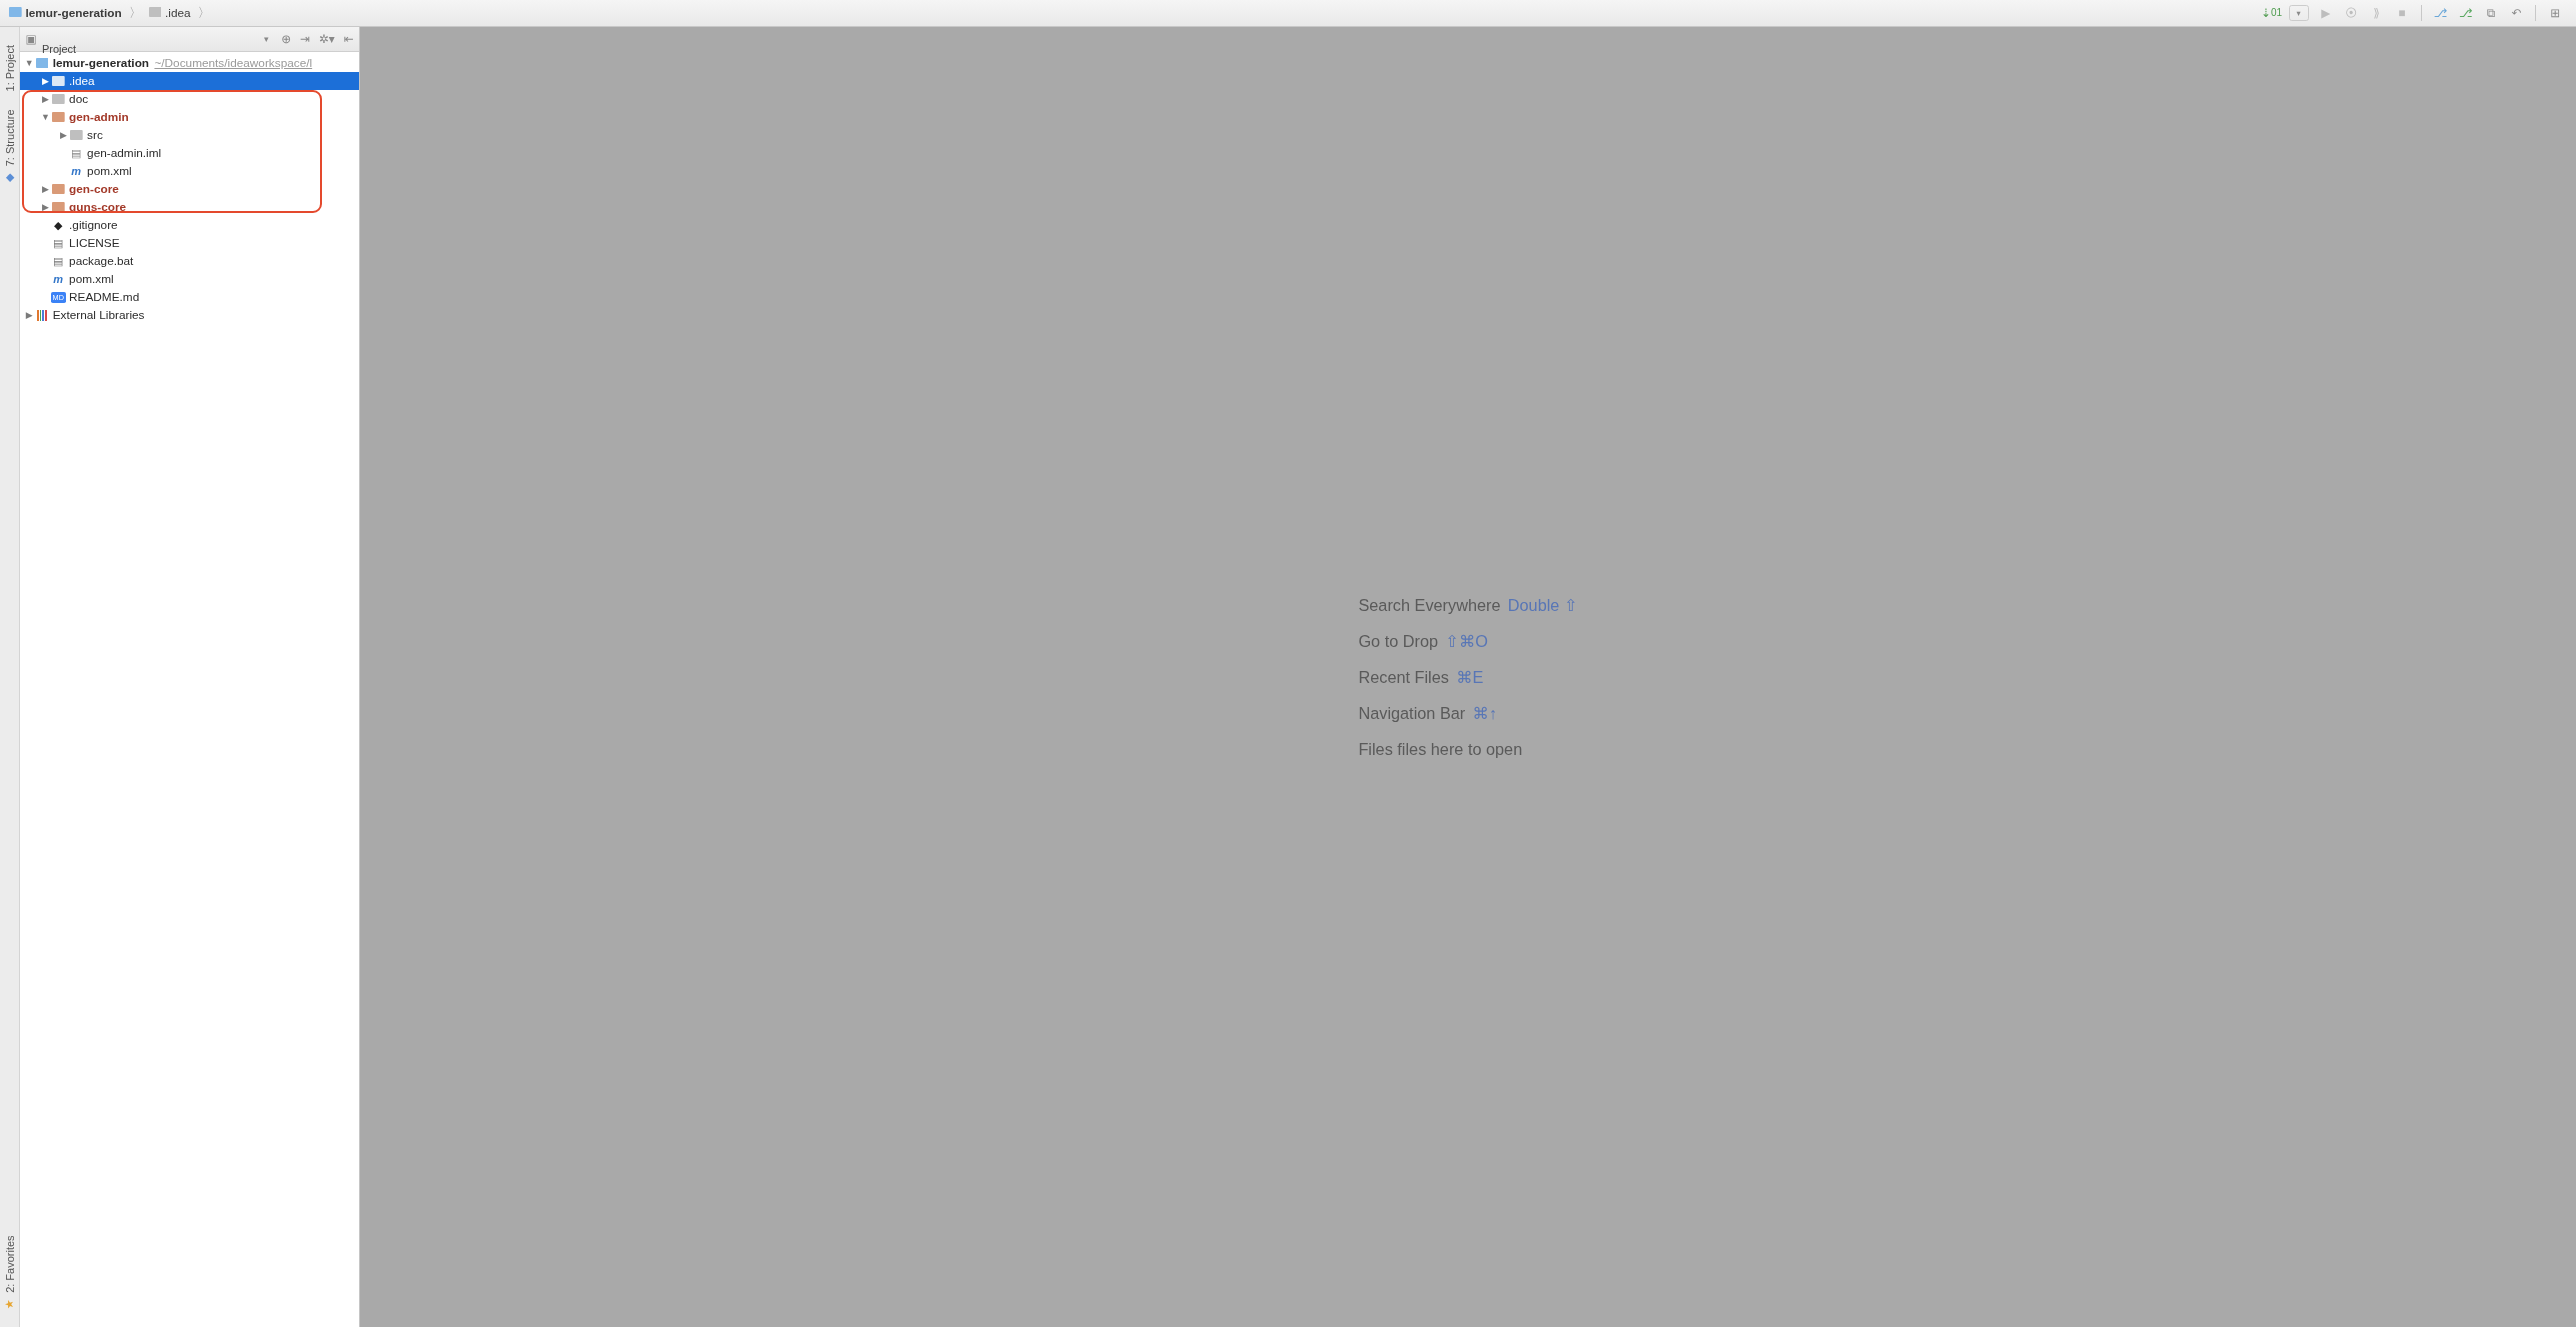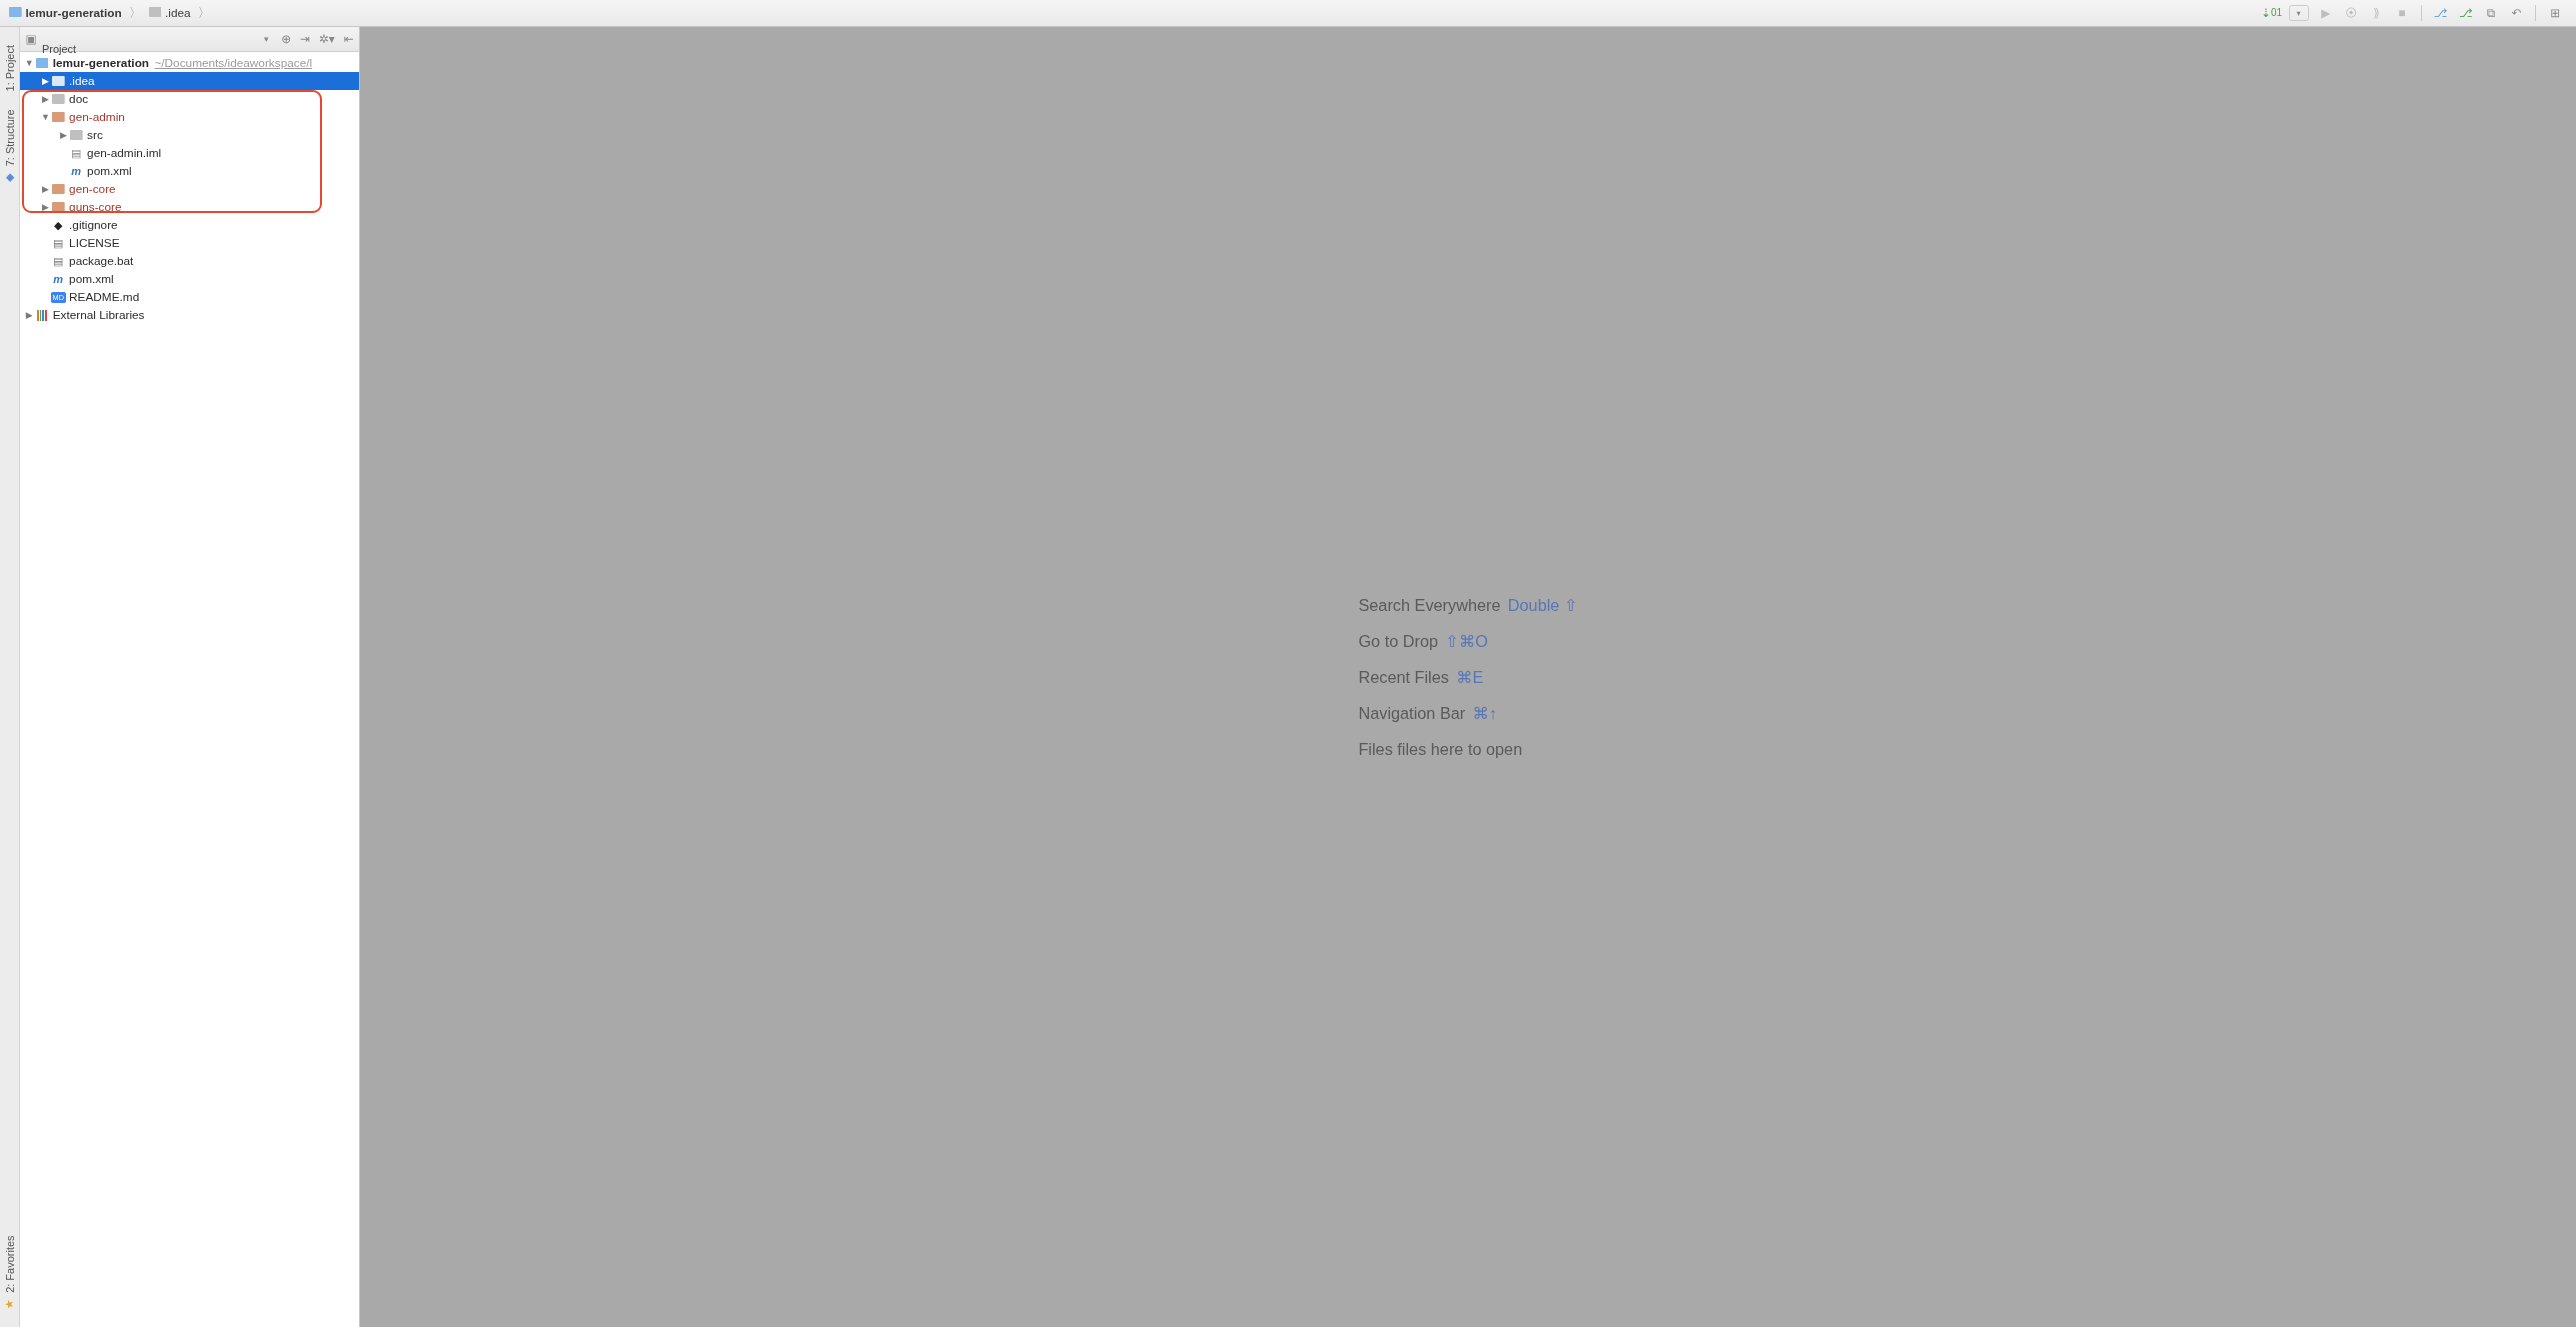--- a/index.html
+++ b/index.html
@@ -35,21 +35,21 @@
 .tree { flex: 1; overflow: auto; padding: 1.8px 0; position: relative; }
 .row { display: flex; align-items: center; height: 18px; padding-right: 5.4px; white-space: nowrap; cursor: default; }
 .row .arrow { width: 11px; text-align: center; color: #7a7a7a; font-size: 9px; }
 .row .arrow.none { visibility: hidden; }
 .row .licon { width: 14.5px; height: 14.5px; display: inline-flex; align-items: center; justify-content: center; margin-right: 3.6px; font-size: 11px; }
 .row .label { font-size: 11.8px; }
 .row .hint { color: #9a9a9a; margin-left: 5.4px; font-size: 11.8px; text-decoration: underline; }
 .row.bold .label { font-weight: 600; }
 .row.selected { background: #1c6fd8; color: #fff; }
 .row.selected .label, .row.selected .hint, .row.selected .arrow { color: #fff; }
-.row.module .label { color: #a33a2a; font-weight: 400; }
+.row.module .label { color: #a33a2a; font-weight: 700; }
 .row.module .licon svg rect { fill: #d99a77; }
 
 
 .folder-blue svg rect { fill: #80b7e8; }
 .folder-grey svg rect { fill: #bfbfbf; }
 .folder-orange svg rect { fill: #d99a77; }
 .file-text { color: #777; }
 .file-md { background: #3b82f6; color: #fff; font-size: 7.3px; border-radius: 1.8px; padding: 0.9px 1.8px; font-weight: 400; text-align: center;}
 .file-m { color: #3477c9; font-weight: 700; font-style: italic; font-size: 11.8px;}
 .file-iml { color: #888; }

